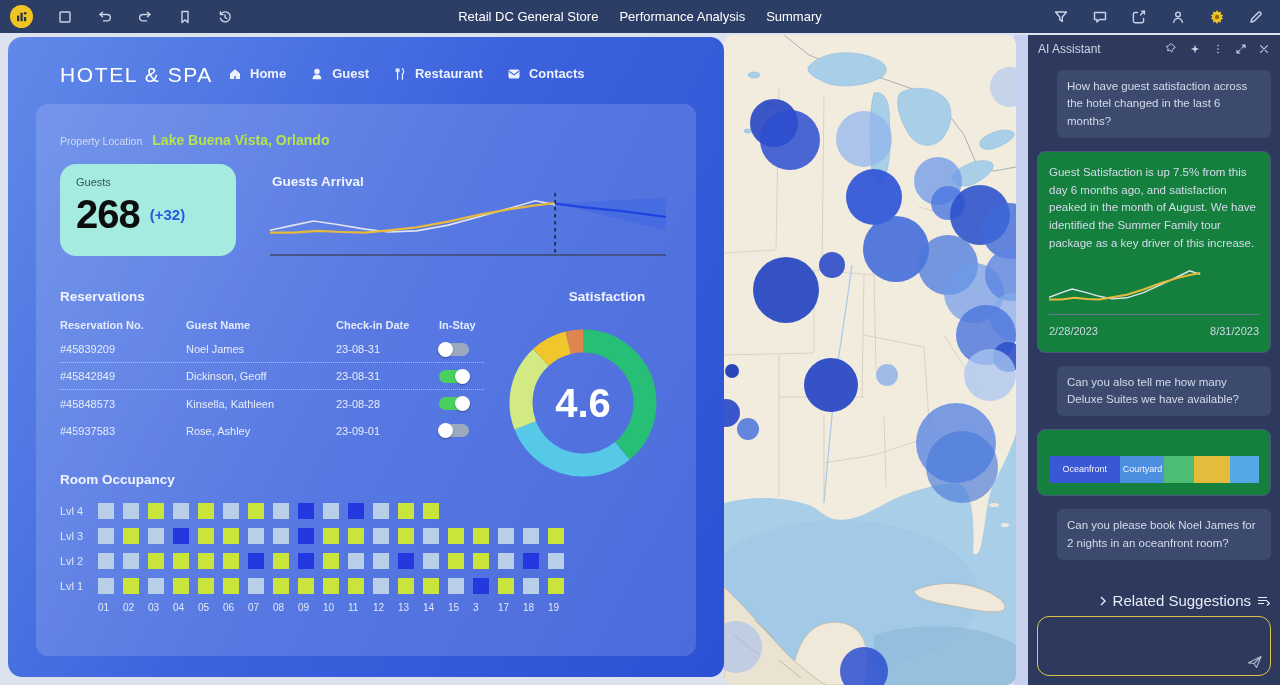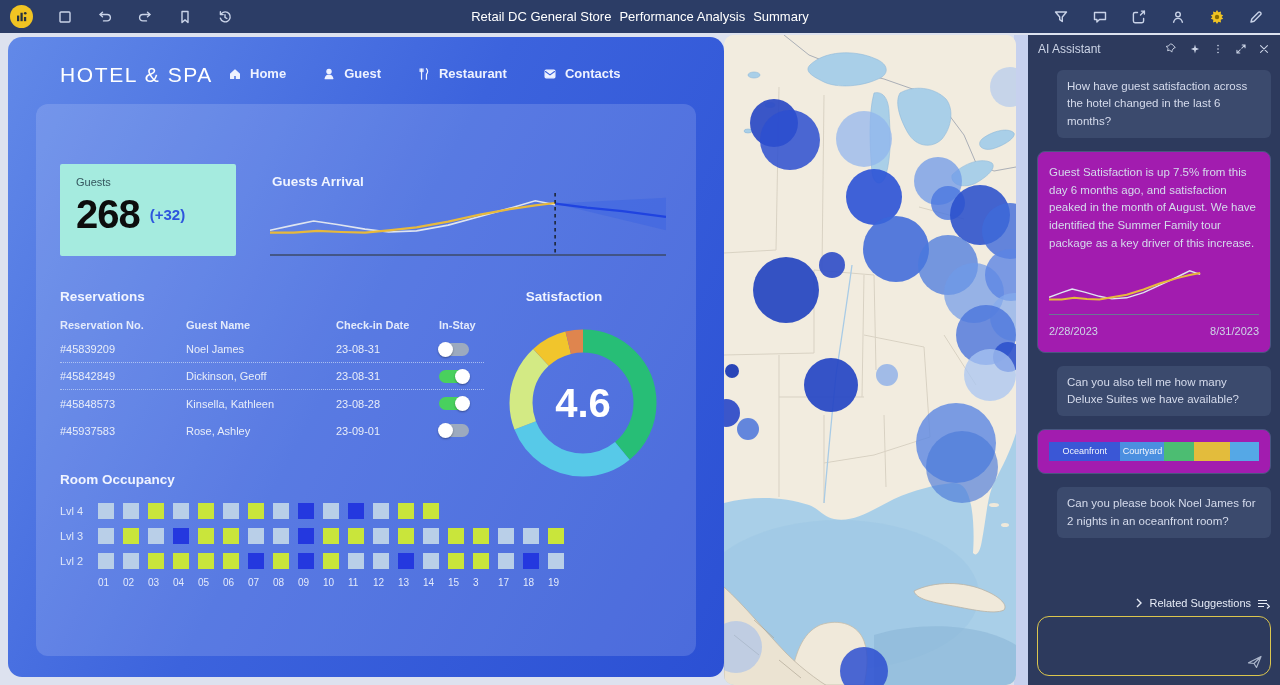--- a/index.html
+++ b/index.html
@@ -3,79 +3,79 @@
 <meta charset="utf-8">
 <style>
   *{margin:0;padding:0;box-sizing:border-box}
   html,body{width:1280px;height:685px}
   body{background:#dde2ef;font-family:"Liberation Sans",sans-serif;overflow:hidden;position:relative}
   svg{display:block}
   
   .topbar{position:absolute;left:0;top:0;width:1280px;height:33px;background:#2c3d66;display:flex;align-items:center;color:#c9d3e8;z-index:5}
   .tb-left{display:flex;align-items:center;gap:24px;padding-left:10px}
   .logo{width:23px;height:23px;border-radius:50%;background:#f0c423;display:flex;align-items:center;justify-content:center;flex:0 0 auto}
-  .tb-title{position:absolute;left:50%;transform:translateX(-50%);display:flex;gap:8px;font-size:13px;color:#fff;white-space:nowrap}
+  .tb-title{position:absolute;left:50%;transform:translateX(-50%);display:flex;gap:21px;font-size:13px;color:#fff;white-space:nowrap}
   .tb-right{margin-left:auto;display:flex;align-items:center;gap:23px;padding-right:16px}
   .tb-ic{width:16px;height:16px;display:inline-flex;cursor:pointer}
   
   .hotel{position:absolute;left:8px;top:37px;width:716px;height:640px;border-radius:14px;overflow:hidden;color:#fff;
          background:linear-gradient(118deg,#6289e8 0%,#3c63dd 48%,#2b50d4 100%)}
   .brand{position:absolute;left:52px;top:26px;font-size:21px;font-weight:400;letter-spacing:1.6px}
-  .nav{position:absolute;left:220px;top:29px;display:flex;gap:36px;font-size:13px;font-weight:600;color:#eef2ff}
+  .nav{position:absolute;left:220px;top:29px;display:flex;gap:24px;font-size:13px;font-weight:600;color:#eef2ff}
   .nav-item{display:flex;align-items:center;gap:8px;cursor:pointer}
   .inner{position:absolute;left:28px;top:67px;width:660px;height:552px;background:rgba(233,240,255,.17);border-radius:12px}
   .prop-row{position:absolute;left:24px;top:28px;display:flex;align-items:baseline;gap:10px}
   .prop-label{font-size:10.5px;color:#cfdaf2}
   .prop-value{font-size:14px;font-weight:700;color:#b7e34b}
-  .guest-card{position:absolute;left:24px;top:60px;width:176px;height:92px;background:#a5ebdf;border-radius:2px;padding:12px 16px;color:#16333c}
+  .guest-card{position:absolute;left:24px;top:60px;width:176px;height:92px;background:#a5ebdf;border-radius:16px;padding:12px 16px;color:#16333c}
   .guest-label{font-size:11px;color:#35565e}
   .guest-nums{display:flex;align-items:center;gap:10px;margin-top:4px}
   .guest-count{font-size:40px;font-weight:700;color:#0d0d0d;letter-spacing:-1px}
   .guest-delta{font-size:15px;font-weight:600;color:#2d55dd}
   .sec-title{font-size:13.5px;font-weight:700;color:#f0f4ff}
   .arr-title{position:absolute;left:236px;top:70px}
   .arr-chart{position:absolute;left:234px;top:88px}
   .res-title{position:absolute;left:24px;top:185px}
   .res-table{position:absolute;left:24px;top:210px;width:424px;font-size:11px}
   .res-hrow,.res-row{display:grid;grid-template-columns:126px 150px 103px 45px;align-items:center}
   .res-hrow{height:22px;font-weight:700;color:#e3eafb}
   .res-row{height:27px;color:#e8edf9}
   .res-row.sep{border-bottom:1px dotted rgba(214,226,248,.65)}
   .toggle{width:30px;height:13px;border-radius:7px;background:#9caabf;position:relative;cursor:pointer}
   .toggle.on{background:#49d05e}
   .toggle .knob{position:absolute;top:-1px;width:15px;height:15px;border-radius:50%;background:#fff;box-shadow:0 1px 2px rgba(0,0,0,.35)}
   .toggle.off .knob{left:-1px}.toggle.on .knob{right:-1px}
-  .sat-title{position:absolute;left:433px;top:185px;width:190px;text-align:center}
+  .sat-title{position:absolute;left:476px;top:185px;width:190px;text-align:center}
   .donut{position:absolute;left:462px;top:214px;width:170px;height:170px}
   .donut .score{position:absolute;left:0;top:0;width:170px;height:170px;display:flex;align-items:center;justify-content:center;font-size:40px;font-weight:600;color:#fff}
   .occ-title{position:absolute;left:24px;top:368px}
   .occ-grid{position:absolute;left:24px;top:394px;font-size:11px;color:#dfe7f8}
   .occ-row{display:flex;align-items:center;height:25px}
   .occ-lab{width:38px;font-size:11px}
   .occ-cell{width:16px;height:16px;margin-right:9px;flex:0 0 auto}
   .occ-cols{display:flex;margin-left:38px;margin-top:4px;font-size:10px;color:#e4eafb}
   .occ-col{width:25px;text-align:left;flex:0 0 auto}
   
   .map-strip{position:absolute;left:1014px;top:35px;width:14px;height:650px;background:#c7d1ee}
   .map{position:absolute;left:724px;top:35px;width:292px;height:650px;border-radius:10px;overflow:hidden;background:#f2ecdf;cursor:grab}
   
   .chat{position:absolute;left:1028px;top:35px;width:252px;height:650px;background:#2d3a5d;color:#ccd4e6;display:flex;flex-direction:column}
   .chat-head{height:27px;display:flex;align-items:center;padding:0 10px;font-size:12px;color:#ccd4e6;flex:0 0 auto}
   .hicons{margin-left:auto;display:flex;align-items:center;gap:11px}
   .hic{width:12px;height:12px;display:inline-flex;cursor:pointer}
   .chat-body{flex:1;padding:8px 9px 0;display:flex;flex-direction:column;gap:13px;overflow:hidden}
   .msg-user{margin-left:20px;background:#3b4a6d;border-radius:6px;padding:8px 10px;font-size:11.5px;line-height:1.5;color:#d5dbec}
-  .msg-ai{background:#a21caf;border:1px solid #48577f;border-radius:8px;padding:12px 11px;font-size:11.5px;line-height:1.55;color:#d5dbec}
+  .msg-ai{background:#15803d;border:1px solid #48577f;border-radius:8px;padding:12px 11px;font-size:11.5px;line-height:1.55;color:#d5dbec}
   .mini-wrap{margin-top:10px}
   .mini-axis{border-top:1.4px solid #6b7694;margin-top:-1px}
   .mini-dates{display:flex;justify-content:space-between;font-size:11px;margin-top:8px;color:#ced6e7}
-  .bar{display:flex;height:19px;overflow:hidden}
+  .bar{display:flex;height:27px;margin-top:14px;overflow:hidden}
   .bar-seg{display:flex;align-items:center;justify-content:center;font-size:9px;color:#f2f5fb;white-space:nowrap;overflow:hidden}
   .chat-foot{flex:0 0 auto;padding:0 9px 9px}
-  .related{display:flex;justify-content:flex-end;align-items:center;gap:6px;font-size:11px;color:#e6ebf6;margin:4px 1px 7px;cursor:pointer}
+  .related{display:flex;justify-content:flex-end;align-items:center;gap:6px;font-size:15px;color:#e6ebf6;margin:4px 1px 7px;cursor:pointer}
   .chat-input{position:relative;height:60px;border:1.5px solid #dcc64e;border-radius:12px;background:transparent}
   .chat-input textarea{position:absolute;inset:4px 26px 4px 6px;background:transparent;border:none;resize:none;outline:none;color:#e8edf9;font-family:"Liberation Sans",sans-serif;font-size:12px}
   .send{position:absolute;right:7px;bottom:5px;width:16px;height:16px;cursor:pointer;color:#aab4c9}
 </style>
 </head>
 <body>
 
 <div class="topbar">
   <div class="tb-left" id="tb-left">
       <span class="logo">
@@ -194,20 +194,24 @@
           <svg viewBox="0 0 16 16" width="100%" height="100%" fill="none" stroke="currentColor" stroke-width="1.4" stroke-linecap="round" stroke-linejoin="round">
             <rect x="2.4" y="3.6" width="11.2" height="8.8" rx="1.2" fill="currentColor"></rect>
             <path d="M2.8 5.2 8 9l5.2-3.8" stroke="#3c63dd"></path>
           </svg>
         </span>
         <span>Contacts</span>
       </div>
     </div>
 
   <div class="inner">
+    <div class="prop-row">
+      <span class="prop-label">Property Location</span>
+      <span class="prop-value">Lake Buena Vista, Orlando</span>
+    </div>
 
     <div class="guest-card">
       <div class="guest-label">Guests</div>
       <div class="guest-nums">
         <span class="guest-count">268</span>
         <span class="guest-delta">(+32)</span>
       </div>
     </div>
 
     <div class="sec-title arr-title">Guests Arrival</div>
@@ -341,20 +345,42 @@
           <div class="occ-cell" style="background: rgb(201, 229, 59);"></div>
           <div class="occ-cell" style="background: rgb(185, 207, 232);"></div>
           <div class="occ-cell" style="background: rgb(185, 207, 232);"></div>
           <div class="occ-cell" style="background: rgb(36, 56, 223);"></div>
           <div class="occ-cell" style="background: rgb(185, 207, 232);"></div>
           <div class="occ-cell" style="background: rgb(201, 229, 59);"></div>
           <div class="occ-cell" style="background: rgb(201, 229, 59);"></div>
           <div class="occ-cell" style="background: rgb(185, 207, 232);"></div>
           <div class="occ-cell" style="background: rgb(36, 56, 223);"></div>
           <div class="occ-cell" style="background: rgb(185, 207, 232);"></div>
+        </div>
+        <div class="occ-row">
+          <div class="occ-lab">Lvl 1</div>
+          <div class="occ-cell" style="background: rgb(185, 207, 232);"></div>
+          <div class="occ-cell" style="background: rgb(201, 229, 59);"></div>
+          <div class="occ-cell" style="background: rgb(185, 207, 232);"></div>
+          <div class="occ-cell" style="background: rgb(201, 229, 59);"></div>
+          <div class="occ-cell" style="background: rgb(201, 229, 59);"></div>
+          <div class="occ-cell" style="background: rgb(201, 229, 59);"></div>
+          <div class="occ-cell" style="background: rgb(185, 207, 232);"></div>
+          <div class="occ-cell" style="background: rgb(201, 229, 59);"></div>
+          <div class="occ-cell" style="background: rgb(201, 229, 59);"></div>
+          <div class="occ-cell" style="background: rgb(201, 229, 59);"></div>
+          <div class="occ-cell" style="background: rgb(201, 229, 59);"></div>
+          <div class="occ-cell" style="background: rgb(185, 207, 232);"></div>
+          <div class="occ-cell" style="background: rgb(201, 229, 59);"></div>
+          <div class="occ-cell" style="background: rgb(201, 229, 59);"></div>
+          <div class="occ-cell" style="background: rgb(185, 207, 232);"></div>
+          <div class="occ-cell" style="background: rgb(36, 56, 223);"></div>
+          <div class="occ-cell" style="background: rgb(201, 229, 59);"></div>
+          <div class="occ-cell" style="background: rgb(185, 207, 232);"></div>
+          <div class="occ-cell" style="background: rgb(201, 229, 59);"></div>
         </div>
         <div class="occ-cols">
           <div class="occ-col">01</div>
           <div class="occ-col">02</div>
           <div class="occ-col">03</div>
           <div class="occ-col">04</div>
           <div class="occ-col">05</div>
           <div class="occ-col">06</div>
           <div class="occ-col">07</div>
           <div class="occ-col">08</div>

